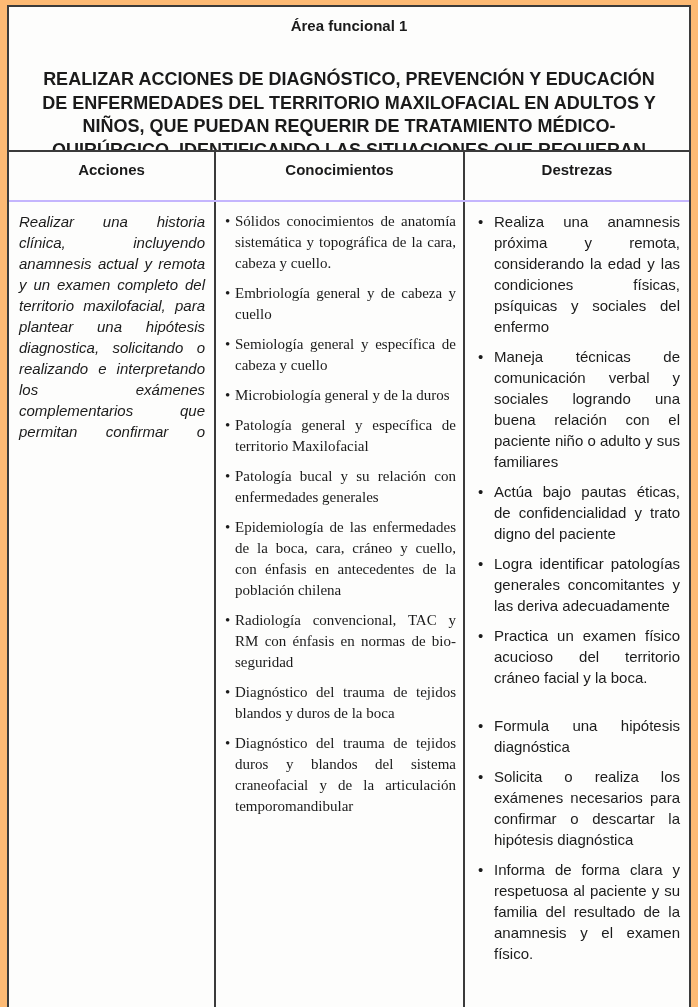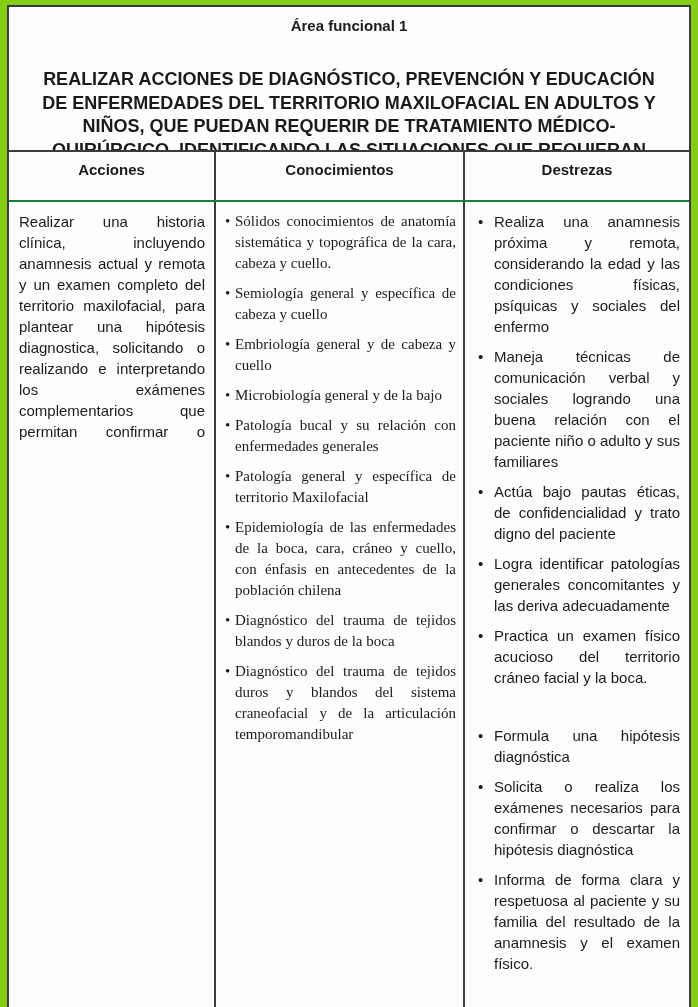--- a/index.html
+++ b/index.html
@@ -6,21 +6,21 @@
   html, body {
     width: 698px; height: 1007px;
     background: #fdfdfc;
     font-family: "Liberation Sans", "DejaVu Sans", sans-serif;
     color: #1b1b1b;
   }
   .page {
     position: relative;
     width: 698px; height: 1007px;
     overflow: hidden;
-    background: #84cc16;
+    background: #fdba74;
     padding-left: 22px;
   }
   
   .doc-table {
     position: absolute;
     top: 5px; left: 7px; right: 7px; bottom: -12px;
     border: 2px solid #3b3b3b;
     display: grid;
     grid-template-rows: 145px 50px 1fr;
     background: #fdfdfc;
@@ -42,51 +42,51 @@
     font-weight: bold;
     font-size: 18px;
     line-height: 23.5px;
   }
   
   .cols {
     display: grid;
     grid-template-columns: 205px 249px 1fr;
     min-height: 0;
   }
-  .col-headers { border-bottom: 2px solid #15803d; }
+  .col-headers { border-bottom: 2px solid #c4b5fd; }
   .col-header {
     font-weight: bold;
     font-size: 15px;
     text-align: center;
     padding-top: 9px;
   }
   .col-header + .col-header { border-left: 2px solid #3b3b3b; }
   .body-cell { padding: 9px 9px 8px 10px; font-size: 15px; line-height: 21px; }
   .body-cell + .body-cell { border-left: 2px solid #3b3b3b; }
   
-  .acciones p { text-align: justify; }
+  .acciones p { text-align: justify; font-style: italic; }
   .acciones p.stretch-last { text-align-last: justify; }
   .acciones p + p { margin-top: 11px; text-align-last: auto; }
   
   ul.blist { list-style: none; }
   ul.blist li {
     position: relative;
     text-align: justify;
     margin-bottom: 9px;
   }
   ul.blist li::before {
     content: "\2022";
     position: absolute;
     left: 0; top: 0;
   }
   .conocimientos { padding-left: 9px; padding-right: 7px; }
   .conocimientos li { padding-left: 10px; font-family: Liberation Serif, serif; }
   .destrezas { padding-left: 13px; padding-right: 9px; }
   .destrezas li { padding-left: 16px; }
-  li.extra-gap { margin-top: 37px; }
+  li.extra-gap { margin-top: 27px; }
 </style>
 </head>
 <body>
 
 <div class="page">
   <div class="doc-table">
 
     <div class="header-cell">
       <div class="area-title">Área funcional 1</div>
       <div class="area-desc">REALIZAR ACCIONES DE DIAGNÓSTICO, PREVENCIÓN Y EDUCACIÓN DE ENFERMEDADES DEL TERRITORIO MAXILOFACIAL EN ADULTOS Y NIÑOS, QUE PUEDAN REQUERIR DE TRATAMIENTO MÉDICO-QUIRÚRGICO, IDENTIFICANDO LAS SITUACIONES QUE REQUIERAN DERIVACIÓN Y TRATANDO COMPLICACIONES, SITUACIONES ELECTIVAS Y DE URGENCIA</div>
@@ -99,26 +99,27 @@
     </div>
 
     <div class="cols">
 
       <div class="body-cell acciones">
         <p class="stretch-last">Realizar una historia clínica, incluyendo anamnesis actual y remota y un examen completo del territorio maxilofacial, para plantear una hipótesis diagnostica, solicitando o realizando e interpretando los exámenes complementarios que permitan confirmar o</p>
       </div>
 
       <ul class="body-cell blist conocimientos">
         <li>Sólidos conocimientos de anatomía sistemática y topográfica de la cara, cabeza y cuello.</li>
+        <li>Embriología general y de cabeza y cuello</li>
         <li>Semiología general y específica de cabeza y cuello</li>
-        <li>Embriología general y de cabeza y cuello</li>
-        <li>Microbiología general y de la bajo</li>
+        <li>Microbiología general y de la duros</li>
+        <li>Patología general y específica de territorio Maxilofacial</li>
         <li>Patología bucal y su relación con enfermedades generales</li>
-        <li>Patología general y específica de territorio Maxilofacial</li>
         <li>Epidemiología de las enfermedades de la boca, cara, cráneo y cuello, con énfasis en antecedentes de la población chilena</li>
+        <li>Radiología convencional, TAC y RM con énfasis en normas de bio-seguridad</li>
         <li>Diagnóstico del trauma de tejidos blandos y duros de la boca</li>
         <li>Diagnóstico del trauma de tejidos duros y blandos del sistema craneofacial y de la articulación temporomandibular</li>
       </ul>
 
       <ul class="body-cell blist destrezas">
         <li>Realiza una anamnesis próxima y remota, considerando la edad y las condiciones físicas, psíquicas y sociales del enfermo</li>
         <li>Maneja técnicas de comunicación verbal y sociales logrando una buena relación con el paciente niño o adulto y sus familiares</li>
         <li>Actúa bajo pautas éticas, de confidencialidad y trato digno del paciente</li>
         <li>Logra identificar patologías generales concomitantes y las deriva adecuadamente</li>
         <li>Practica un examen físico acucioso del territorio cráneo facial y la boca.</li>

